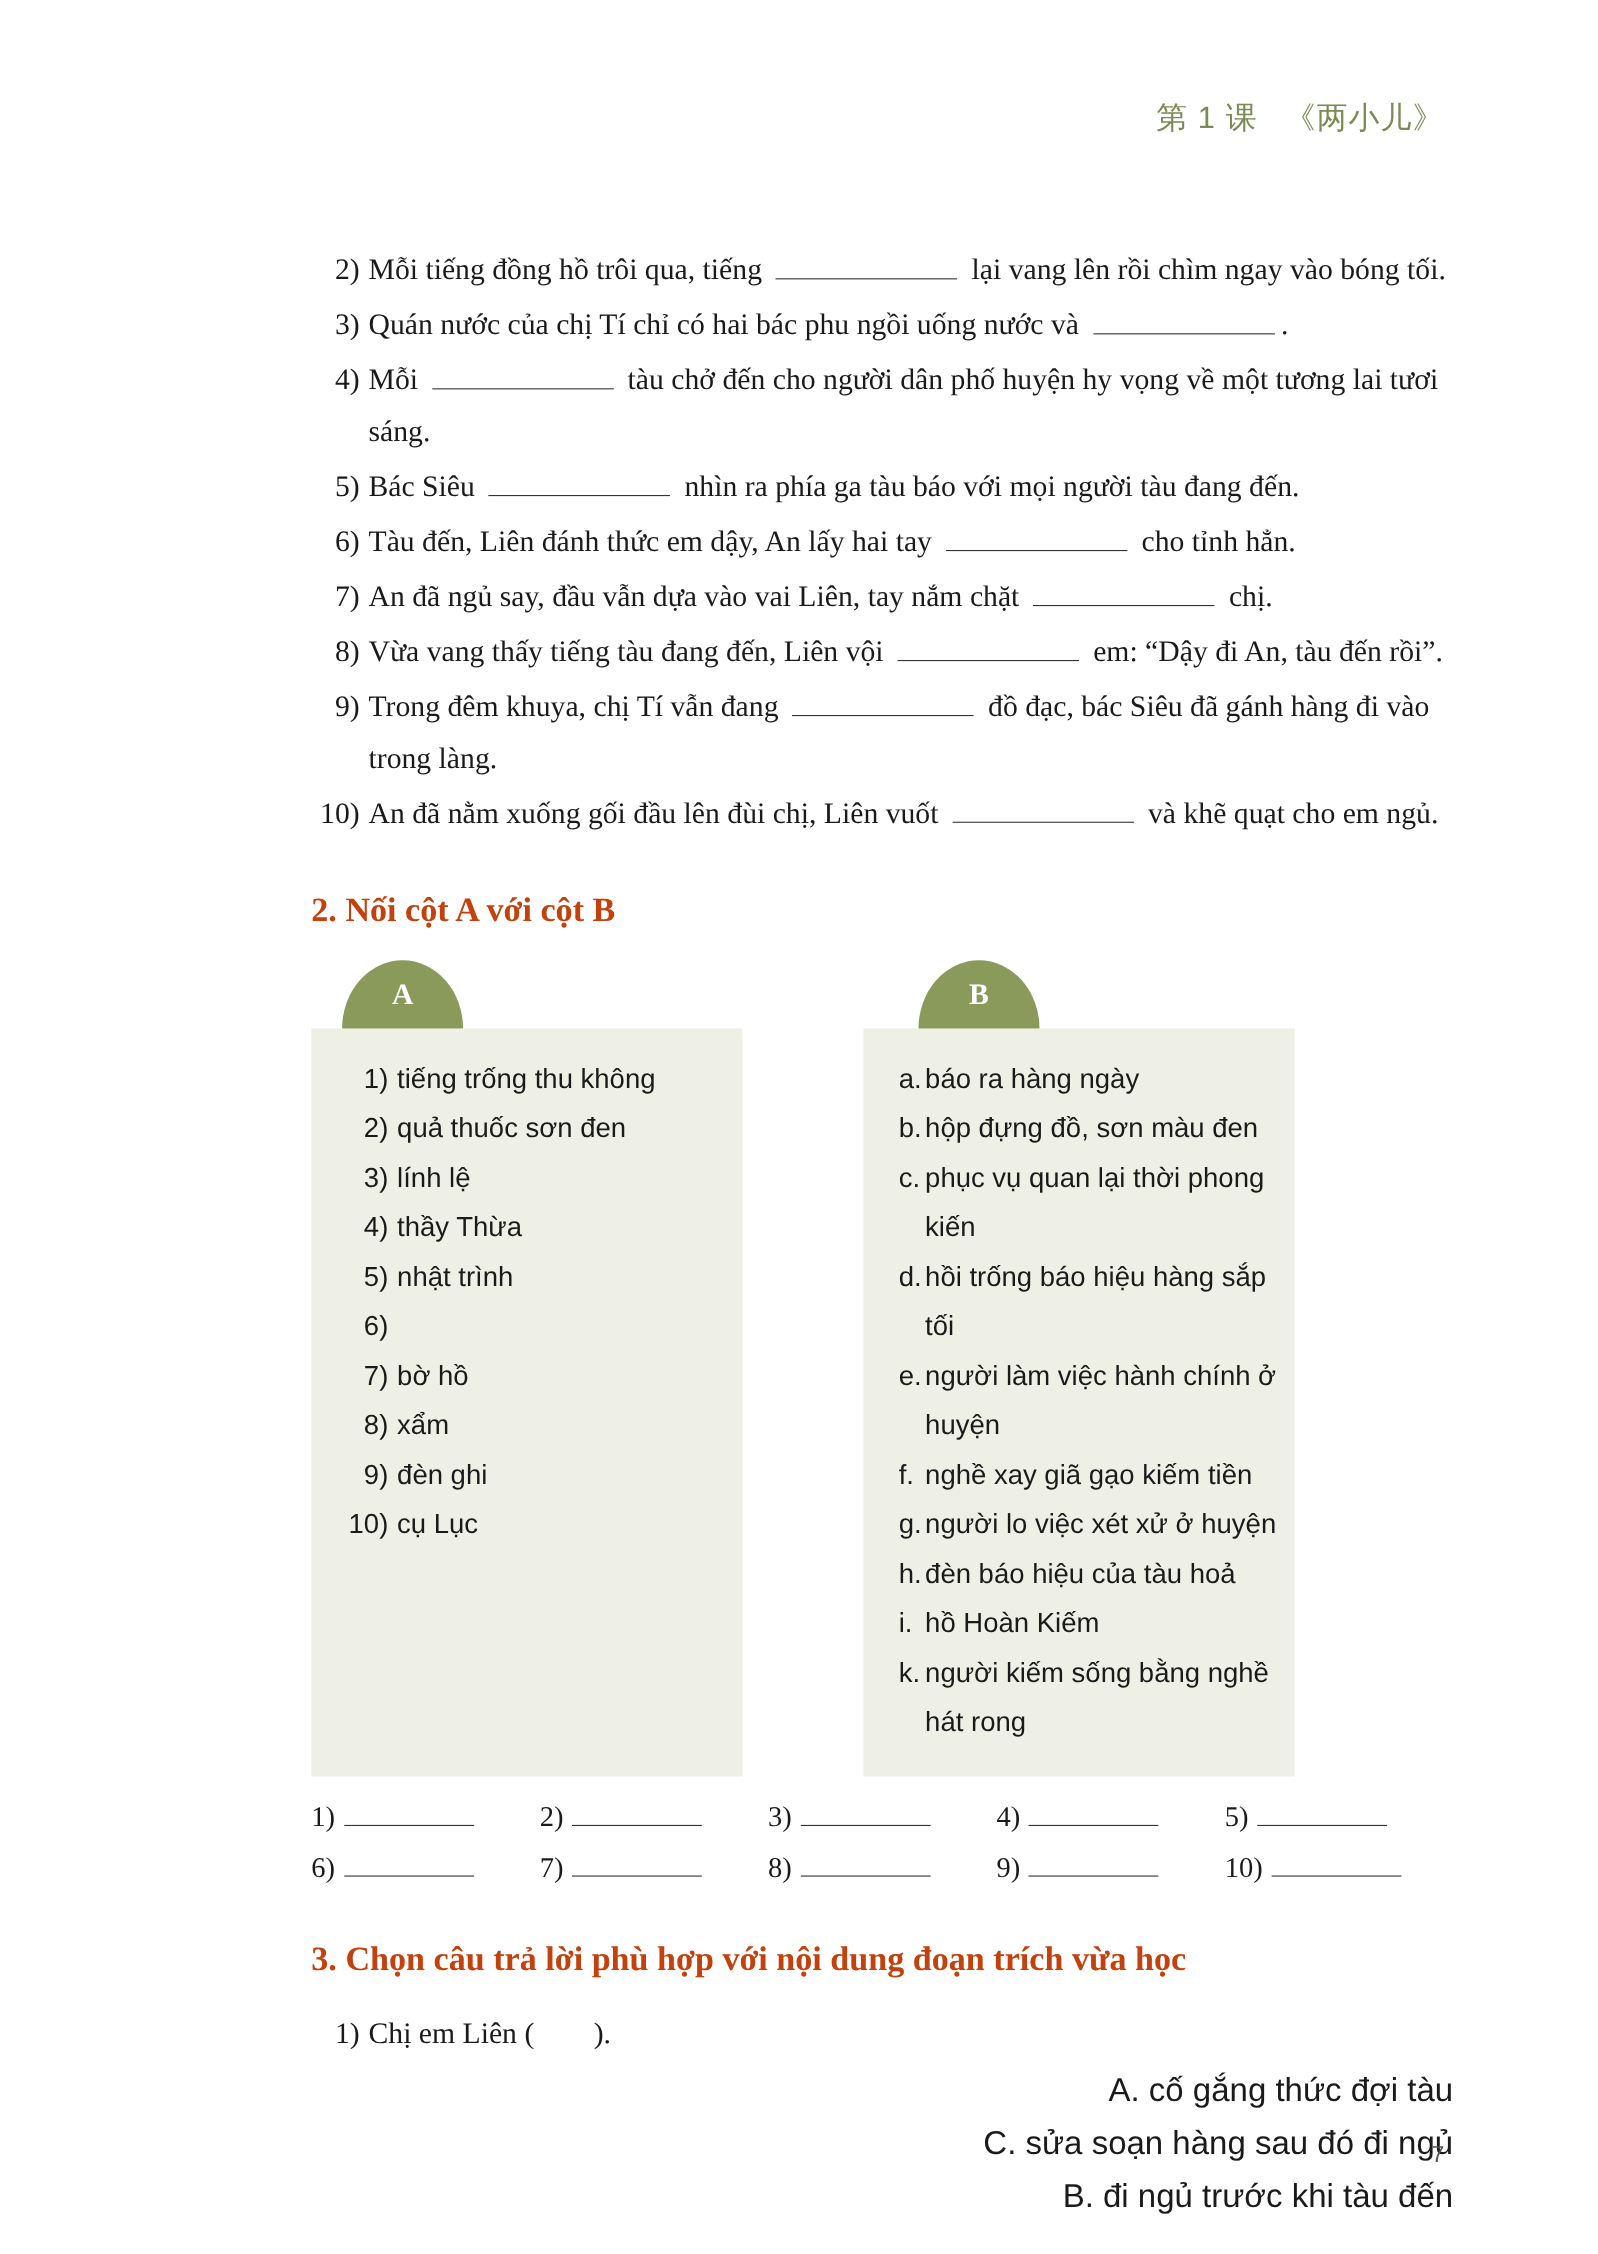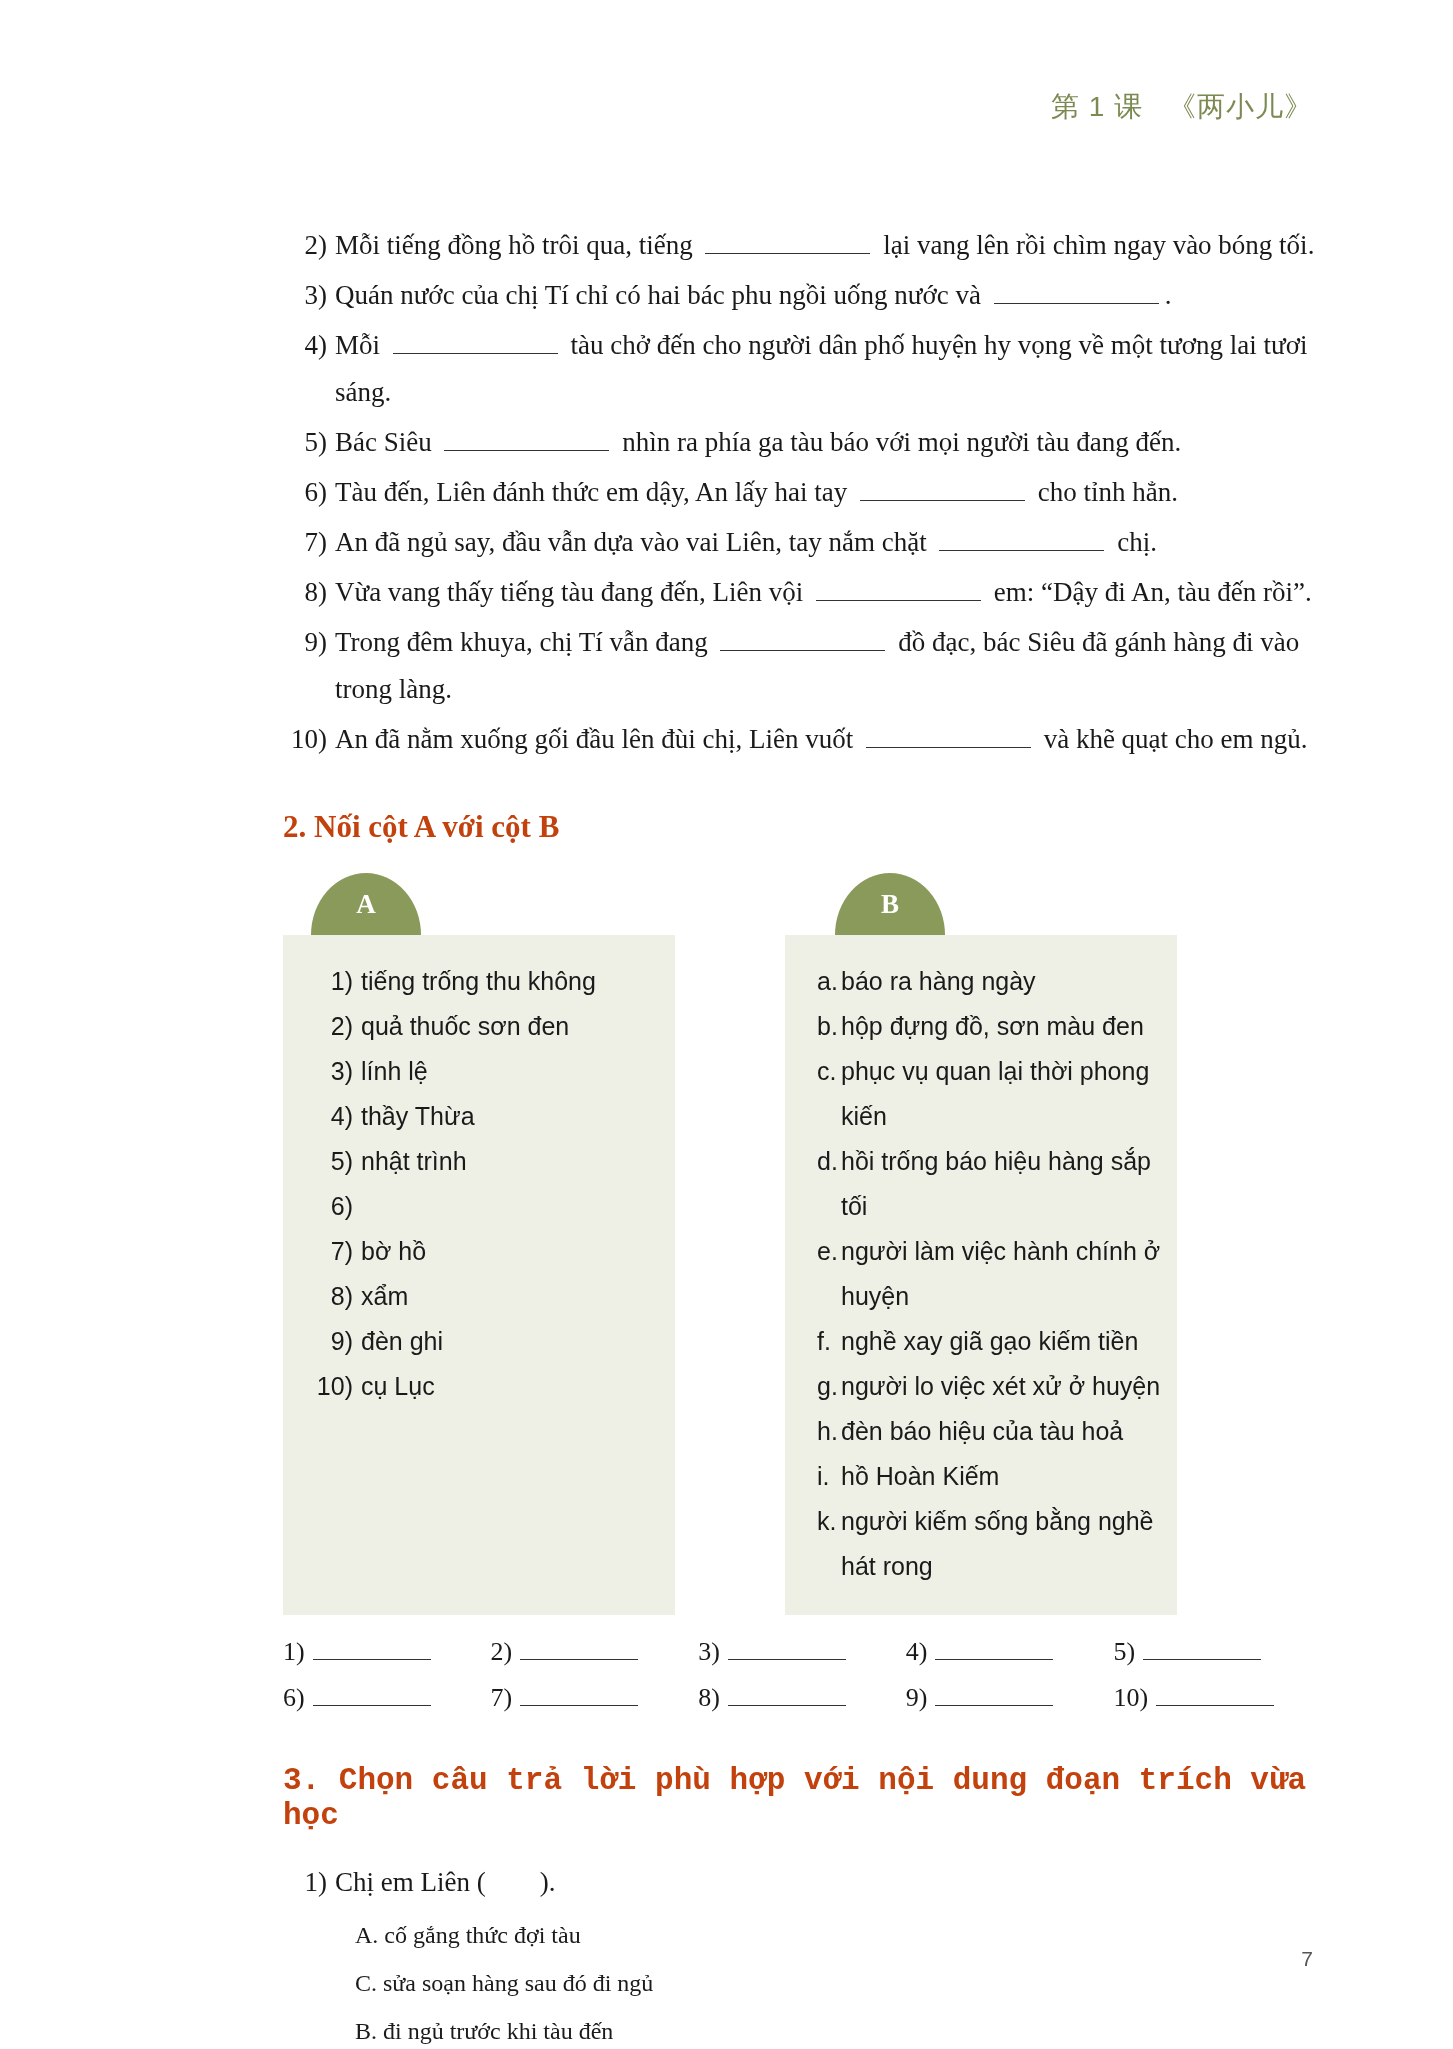--- a/index.html
+++ b/index.html
@@ -75,21 +75,20 @@
   h2.section-title {
     font-family: "Liberation Serif", serif;
     font-weight: bold;
     font-size: 31px;
     color: #c2410c;
     margin: 46px 0 28px 0;
   }
   h2.section-title.s3 {
     margin-top: 50px;
     margin-bottom: 26px;
-    font-family: Liberation Mono, monospace;
   }
   
   .match-wrap {
     position: relative;
     margin-top: 14px;
   }
   .col-tabs {
     position: relative;
     height: 62px;
   }
@@ -176,23 +175,24 @@
     box-sizing: border-box;
   }
   .mc-paren {
     display: inline-block;
     min-width: 54px;
   }
   .mc-options {
     margin: 6px 0 0 72px;
   }
   .mc-option {
-    font-size: 24px;
+    font-size: 30px;
     line-height: 48px;
-    font-family: Liberation Serif, serif;
+    font-family: Liberation Sans, sans-serif;
+    text-align: right;
   }
   
   .page-number {
     position: absolute;
     right: 140px;
     bottom: 78px;
     font-family: "Liberation Sans", sans-serif;
     font-size: 21px;
     color: #555;
   }

